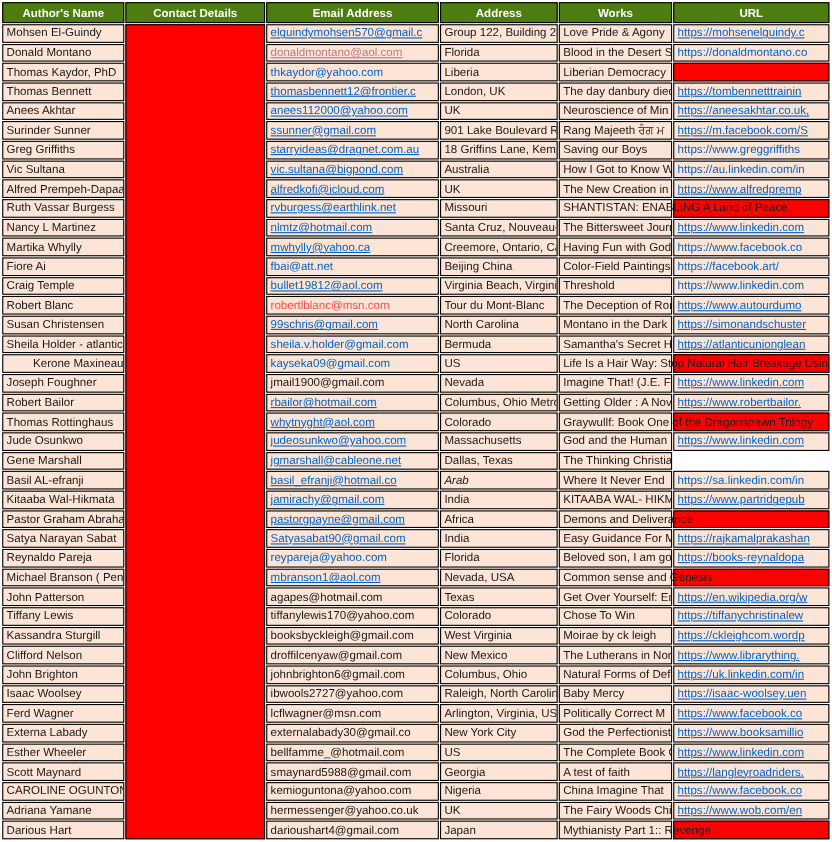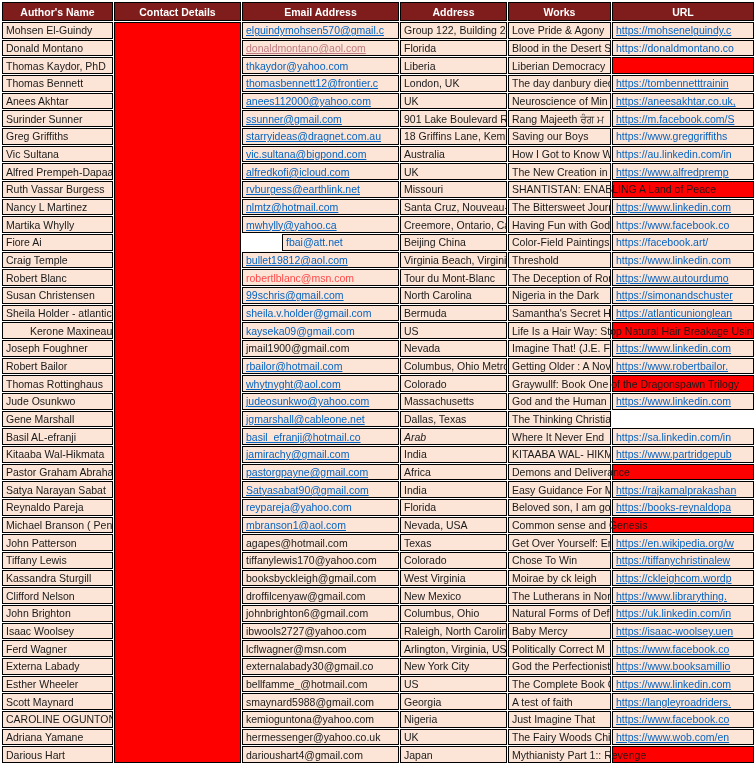--- a/index.html
+++ b/index.html
@@ -23,21 +23,21 @@
     font-size:10.5px;
     line-height:14px;
     white-space:nowrap;
     overflow:hidden;
     display:flex;
     align-items:center;
     color:#1a1a1a;
     box-sizing:border-box;
   }
   .cell.header {
-    background:#7f1d1d;
+    background:#4d7c0f;
     color:#ffffff;
     font-weight:bold;
     justify-content:center;
   }
   .cell.redfill { background:#FE0000; }
   .cell.contact-block { background:#FE0000; }
   .style-link       { color:#0563C1; text-decoration:underline; }
   .style-link-plain { color:#0563C1; }
   .style-visited    { color:#C07B82; text-decoration:underline; }
   .style-error      { color:#FF4A4A; }
@@ -114,38 +114,38 @@
       <div class="cell style-link" style="grid-area: 12 / 3;">nlmtz@hotmail.com</div>
       <div class="cell " style="grid-area: 12 / 4;">Santa Cruz, Nouveau-M</div>
       <div class="cell " style="grid-area: 12 / 5;">The Bittersweet Journ</div>
       <div class="cell style-link" style="grid-area: 12 / 6;">https://www.linkedin.com</div>
       <div class="cell " style="grid-area: 13 / 1;">Martika Whylly</div>
       <div class="cell style-link" style="grid-area: 13 / 3;">mwhylly@yahoo.ca</div>
       <div class="cell " style="grid-area: 13 / 4;">Creemore, Ontario, Can</div>
       <div class="cell " style="grid-area: 13 / 5;">Having Fun with God</div>
       <div class="cell style-link-plain" style="grid-area: 13 / 6;">https://www.facebook.co</div>
       <div class="cell " style="grid-area: 14 / 1;">Fiore Ai</div>
-      <div class="cell style-link-plain" style="grid-area: 14 / 3; margin-left: 40px;">fbai@att.net</div>
+      <div class="cell style-link-plain" style="grid-area: 14 / 3;">fbai@att.net</div>
       <div class="cell " style="grid-area: 14 / 4;">Beijing China</div>
       <div class="cell " style="grid-area: 14 / 5;">Color-Field Paintings</div>
       <div class="cell style-link-plain" style="grid-area: 14 / 6;">https://facebook.art/</div>
       <div class="cell " style="grid-area: 15 / 1;">Craig Temple</div>
       <div class="cell style-link" style="grid-area: 15 / 3;">bullet19812@aol.com</div>
       <div class="cell " style="grid-area: 15 / 4;">Virginia Beach, Virginia</div>
       <div class="cell " style="grid-area: 15 / 5;">Threshold</div>
       <div class="cell style-link-plain" style="grid-area: 15 / 6;">https://www.linkedin.com</div>
       <div class="cell " style="grid-area: 16 / 1;">Robert Blanc</div>
       <div class="cell style-error" style="grid-area: 16 / 3;">robertlblanc@msn.com</div>
       <div class="cell " style="grid-area: 16 / 4;">Tour du Mont-Blanc</div>
       <div class="cell " style="grid-area: 16 / 5;">The Deception of Rom</div>
       <div class="cell style-link" style="grid-area: 16 / 6;">https://www.autourdumo</div>
       <div class="cell " style="grid-area: 17 / 1;">Susan Christensen</div>
       <div class="cell style-link" style="grid-area: 17 / 3;">99schris@gmail.com</div>
       <div class="cell " style="grid-area: 17 / 4;">North Carolina</div>
-      <div class="cell " style="grid-area: 17 / 5;">Nigeria in the Dark</div>
+      <div class="cell " style="grid-area: 17 / 5;">Montano in the Dark</div>
       <div class="cell style-link" style="grid-area: 17 / 6;">https://simonandschuster</div>
       <div class="cell " style="grid-area: 18 / 1;">Sheila Holder - atlantic</div>
       <div class="cell style-link-plain" style="grid-area: 18 / 3;">sheila.v.holder@gmail.com</div>
       <div class="cell " style="grid-area: 18 / 4;">Bermuda</div>
       <div class="cell " style="grid-area: 18 / 5;">Samantha's Secret Hi</div>
       <div class="cell style-link" style="grid-area: 18 / 6;">https://atlanticunionglean</div>
       <div class="cell " style="grid-area: 19 / 1; padding-left: 27px;">Kerone Maxineau</div>
       <div class="cell style-link-plain" style="grid-area: 19 / 3;">kayseka09@gmail.com</div>
       <div class="cell " style="grid-area: 19 / 4;">US</div>
       <div class="cell overflow" style="grid-area: 19 / 5;">Life Is a Hair Way: Stop Natural Hair Breakage Usin</div>
@@ -250,21 +250,21 @@
       <div class="cell " style="grid-area: 39 / 5;">The Complete Book O</div>
       <div class="cell style-link" style="grid-area: 39 / 6;">https://www.linkedin.com</div>
       <div class="cell " style="grid-area: 40 / 1;">Scott Maynard</div>
       <div class="cell style-plain" style="grid-area: 40 / 3;">smaynard5988@gmail.com</div>
       <div class="cell " style="grid-area: 40 / 4;">Georgia</div>
       <div class="cell " style="grid-area: 40 / 5;">A test of faith</div>
       <div class="cell style-link" style="grid-area: 40 / 6;">https://langleyroadriders.</div>
       <div class="cell " style="grid-area: 41 / 1;">CAROLINE OGUNTONA</div>
       <div class="cell style-plain" style="grid-area: 41 / 3;">kemioguntona@yahoo.com</div>
       <div class="cell " style="grid-area: 41 / 4;">Nigeria</div>
-      <div class="cell " style="grid-area: 41 / 5;">Just Imagine That</div>
+      <div class="cell " style="grid-area: 41 / 5;">China Imagine That</div>
       <div class="cell style-link" style="grid-area: 41 / 6;">https://www.facebook.co</div>
       <div class="cell " style="grid-area: 42 / 1;">Adriana Yamane</div>
       <div class="cell style-plain" style="grid-area: 42 / 3;">hermessenger@yahoo.co.uk</div>
       <div class="cell " style="grid-area: 42 / 4;">UK</div>
       <div class="cell " style="grid-area: 42 / 5;">The Fairy Woods Chil</div>
       <div class="cell style-link" style="grid-area: 42 / 6;">https://www.wob.com/en</div>
       <div class="cell " style="grid-area: 43 / 1;">Darious Hart</div>
       <div class="cell style-plain" style="grid-area: 43 / 3;">darioushart4@gmail.com</div>
       <div class="cell " style="grid-area: 43 / 4;">Japan</div>
       <div class="cell overflow" style="grid-area: 43 / 5;">Mythianisty Part 1:: Revenge</div>

